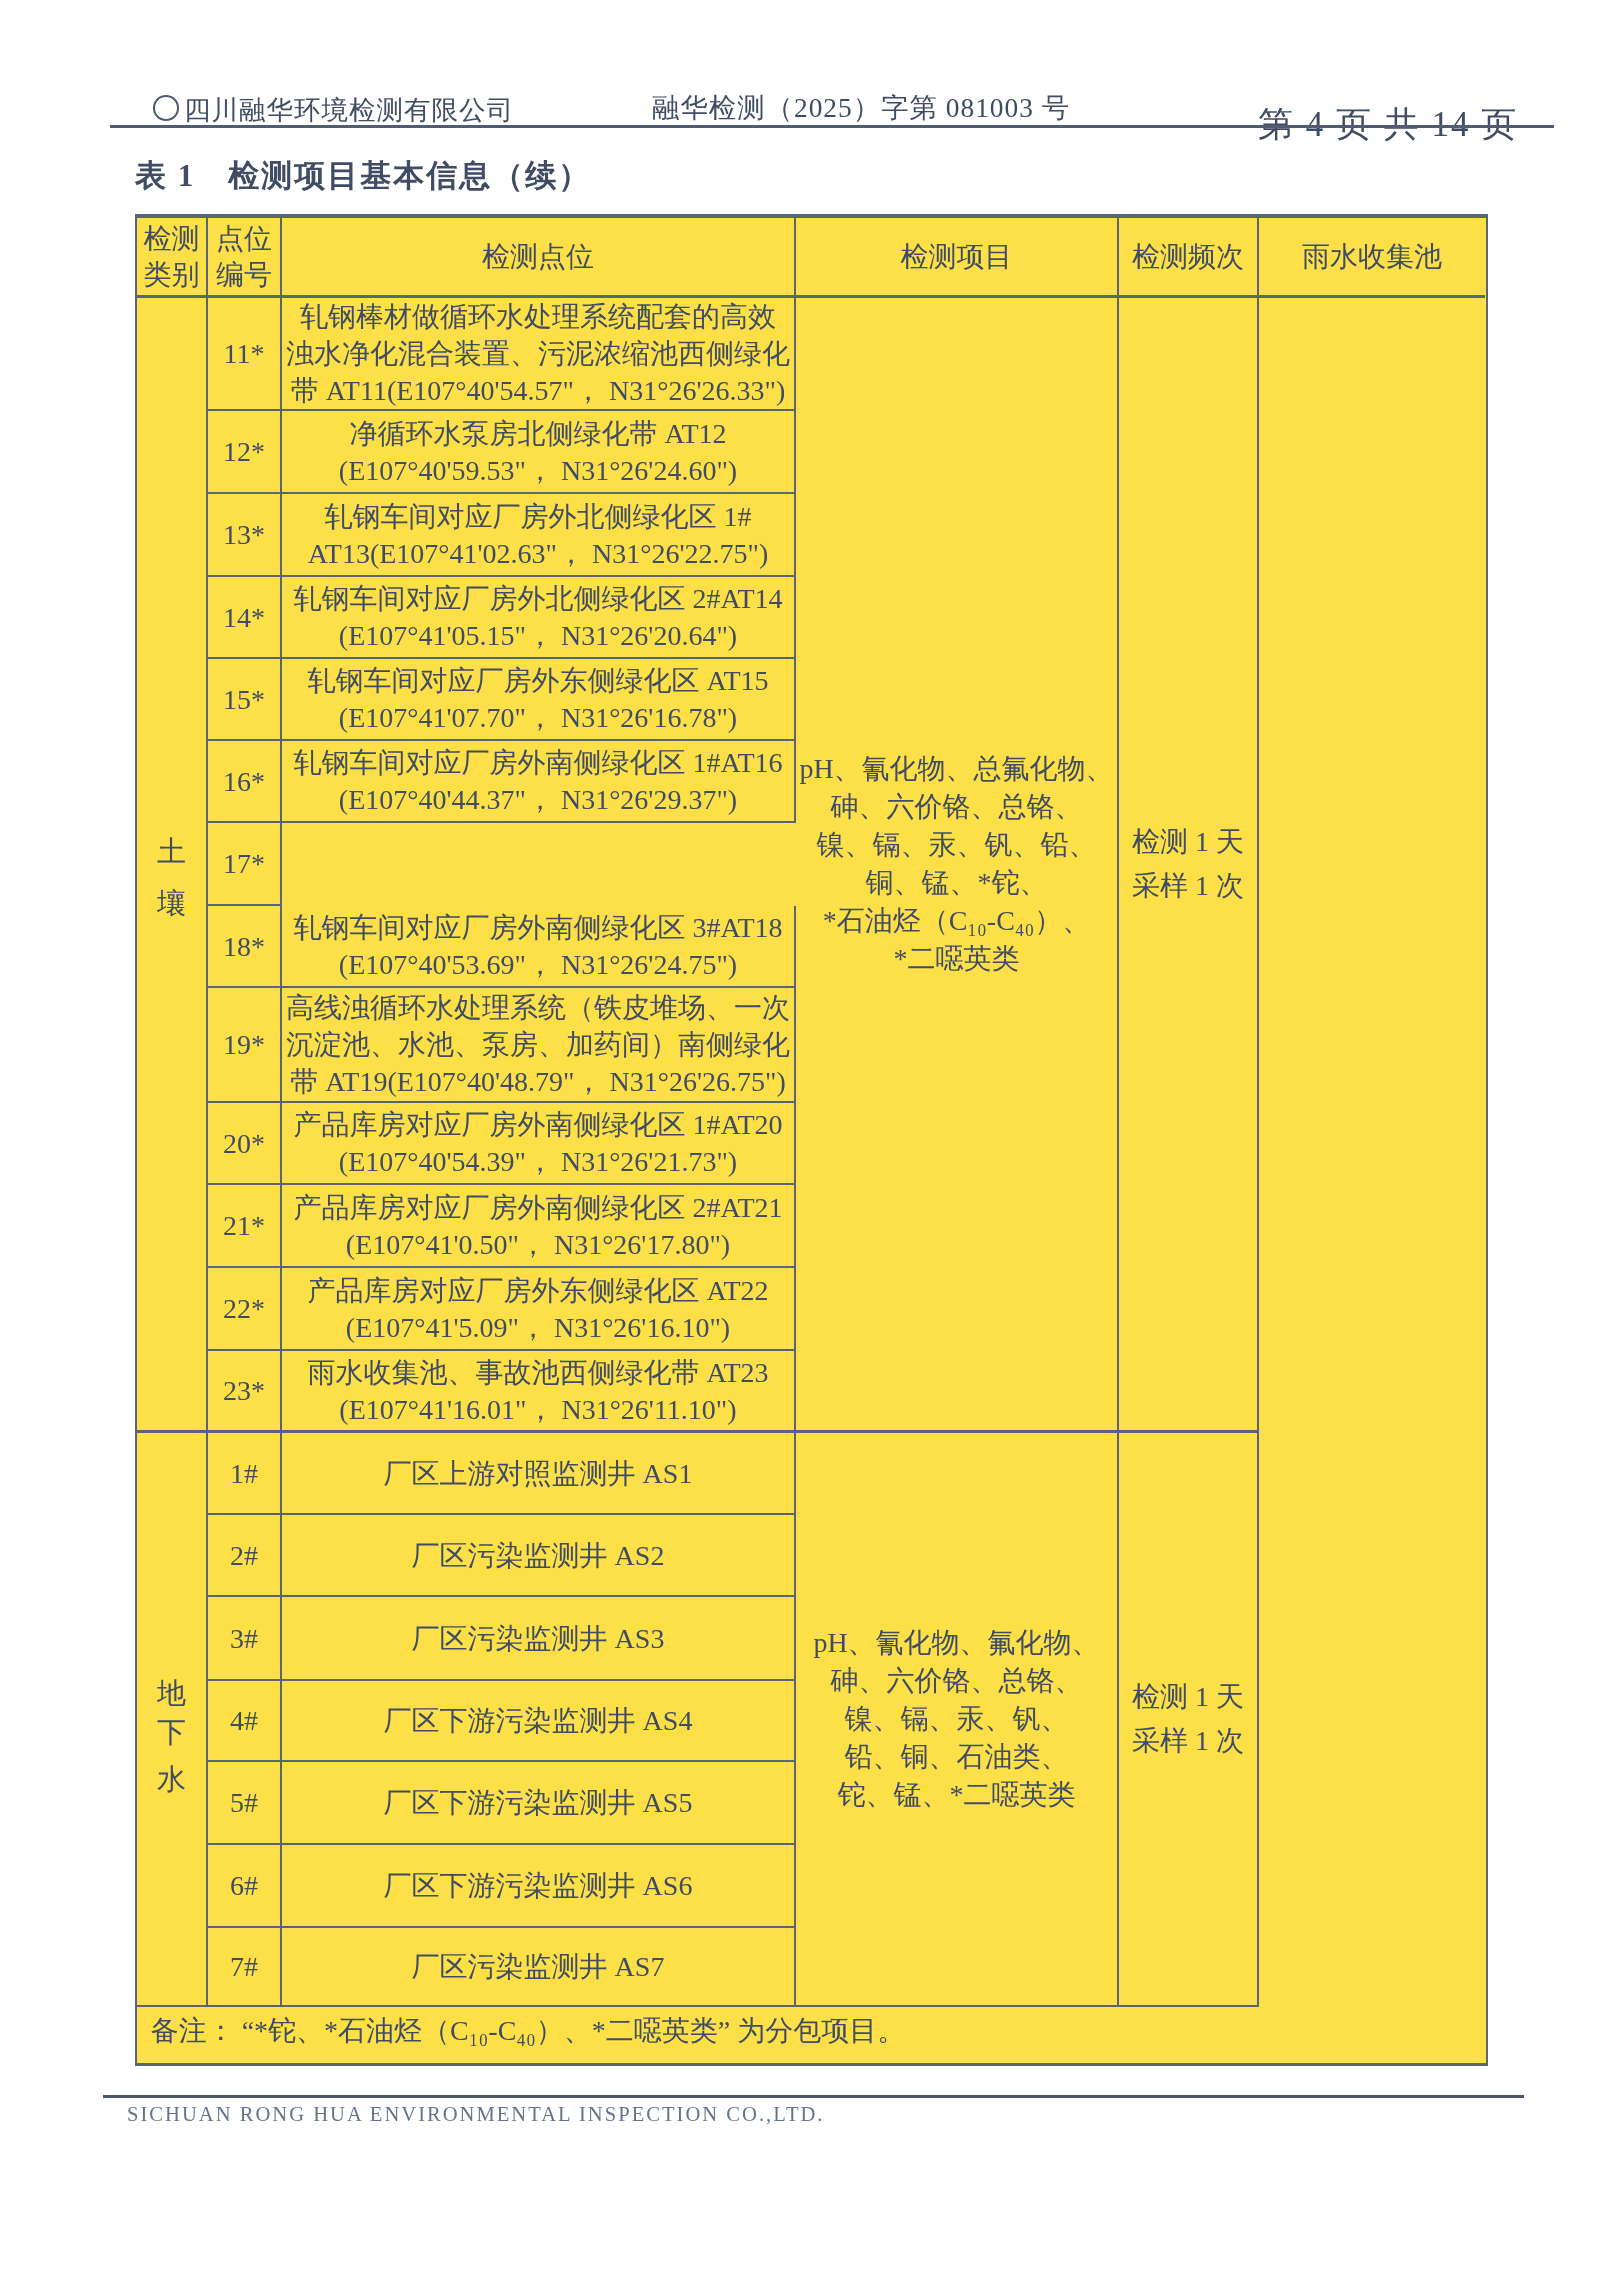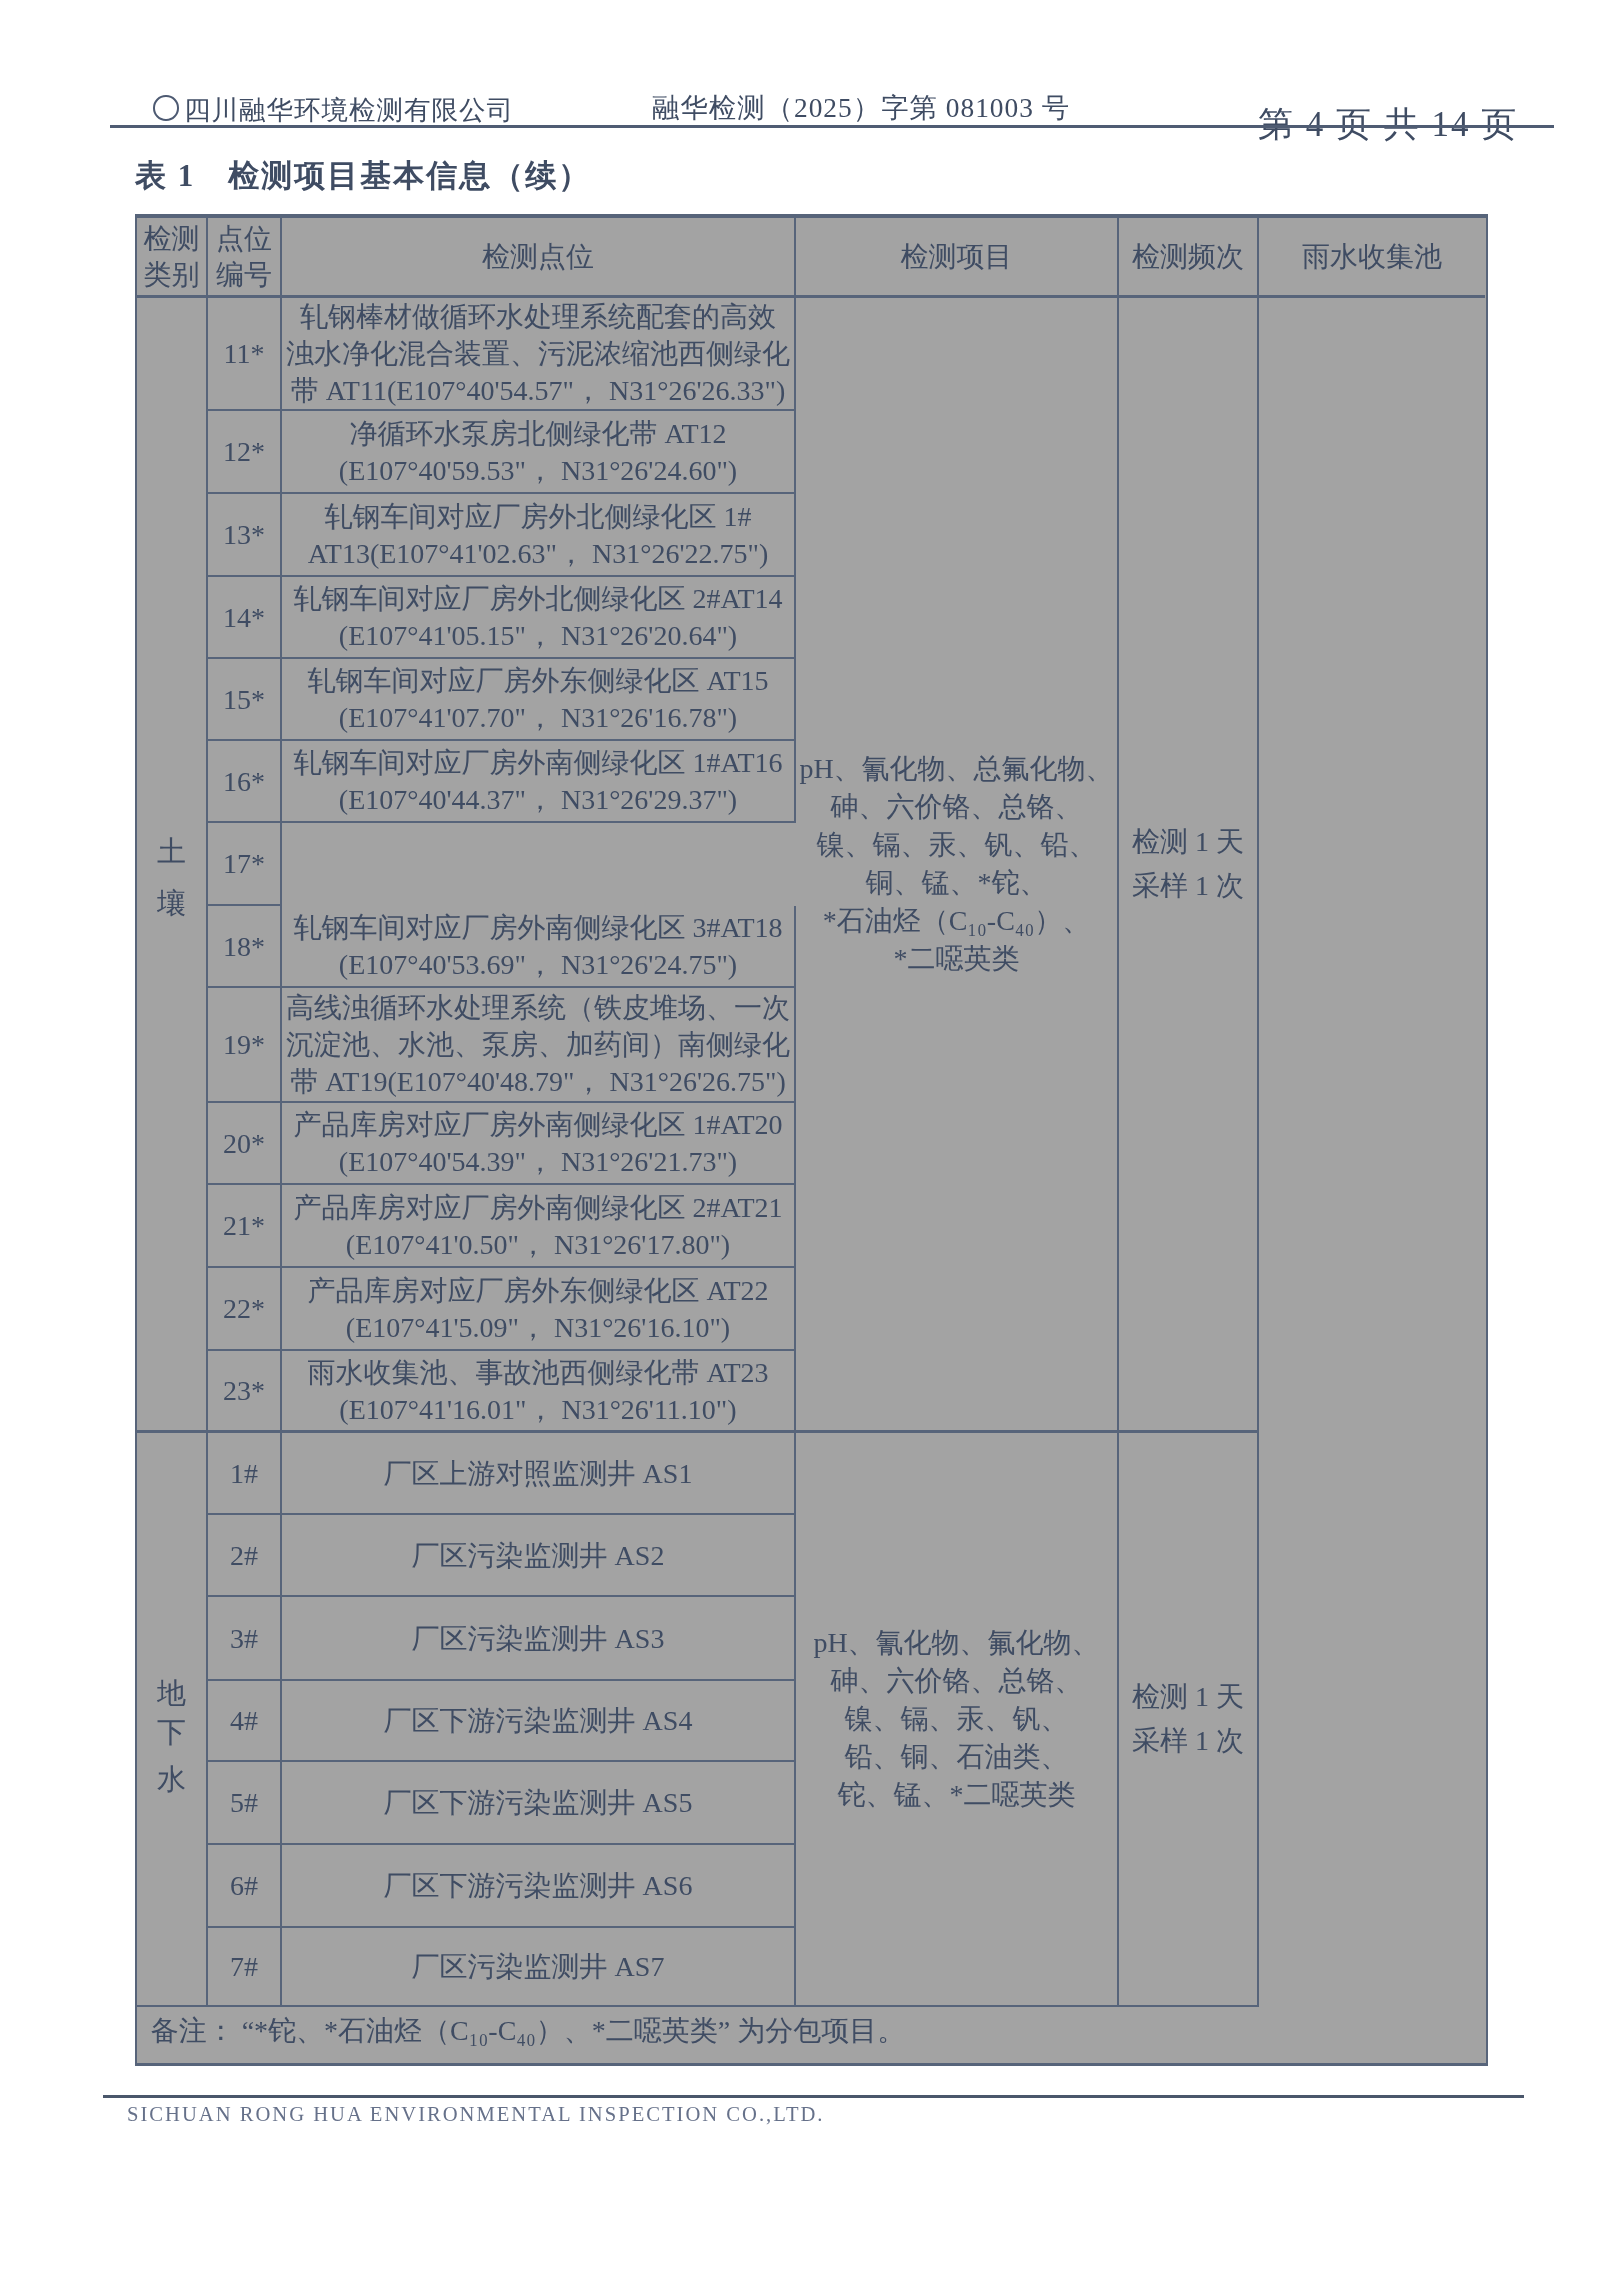--- a/index.html
+++ b/index.html
@@ -32,21 +32,21 @@
   .report-table{
     position:absolute;left:135px;top:214px;box-sizing:border-box;
     width:1353px;height:1852px;
     border-top:4.9px solid var(--line);
     border-bottom:3.9px solid var(--line);
     border-left:2px solid var(--line);
     border-right:2px solid var(--line);
     display:grid;
     grid-template-columns:71px 74px 514px 323px 140px 226px;
     grid-template-rows:80px 113px 83px 83px 82px 82px 82px 83px 82px 115px 82px 83px 83px 82px 82px 82px 84px 81px 83px 83px 79px 48px;
-    background:#a3a3a3;
+    background:#fde047;
   }
   .cell{
     display:flex;align-items:center;justify-content:center;text-align:center;
     border-right:2px solid var(--line);border-bottom:2px solid var(--line);
     font-size:28px;white-space:pre-line;line-height:39px;overflow:hidden;
   }
   .thick-b{border-bottom-width:3.9px;}
   .med-b{border-bottom-width:2.9px;}
   .no-r{border-right:none;}
   .hdr{line-height:36px;font-size:28px;}

